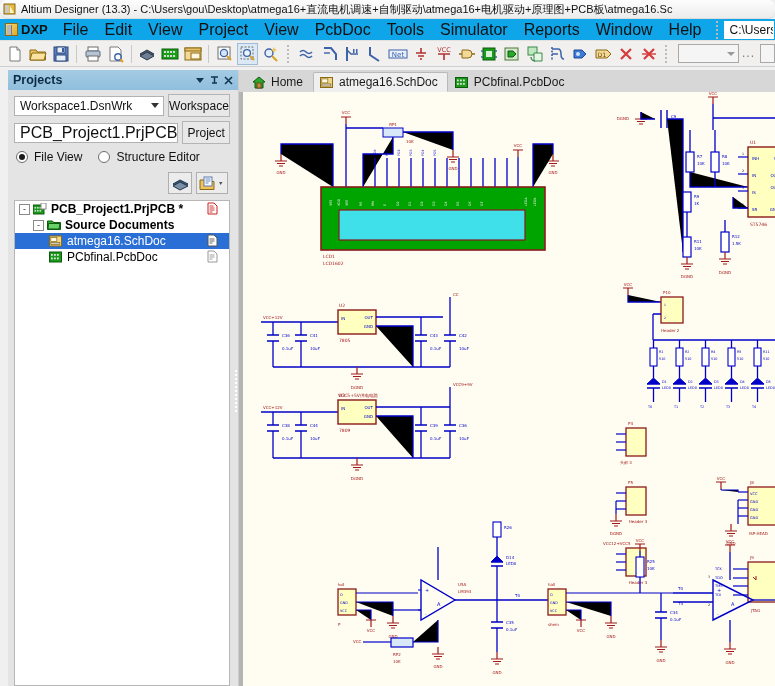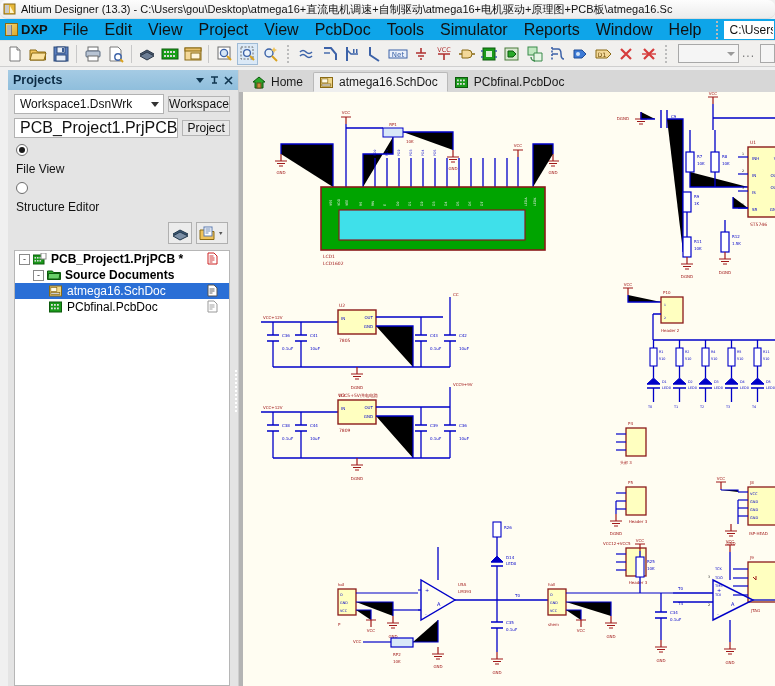--- a/index.html
+++ b/index.html
@@ -156,33 +156,33 @@
     flex: 1; height: 20px; background: #fff; border: 1px solid #b2b2b2;
     display: flex; align-items: center; padding-left: 5px;
     font-size: 12px; color: #111;
   }
   .combo .arrow {
     margin-left: auto; margin-right: 4px;
     width: 0; height: 0; border-left: 4px solid transparent;
     border-right: 4px solid transparent; border-top: 5px solid #333;
   }
   .sidebtn {
-    width: 62px; height: 16px;
+    width: 62px; height: 23px;
     background: #e8e8e8; border: 1px solid #b4b4b4;
     display: flex; align-items: center; justify-content: center;
     font-size: 12px; color: #111;
   }
   .plain-field {
     flex: 1; height: 20px; background: #fff; border: 1px solid #b2b2b2;
     display: flex; align-items: center; padding-left: 5px;
     font-size: 16px; color: #111;
   }
   .radio-row {
-    display: flex; align-items: flex-start; gap: 6px;
-    padding: 6px 0 0 8px; font-size: 12px; color: #111; flex-direction: column;
+    display: flex; align-items: center; gap: 6px;
+    padding: 6px 0 0 8px; font-size: 12px; color: #111;
   }
   .radio {
     width: 12px; height: 12px; border-radius: 50%;
     border: 1px solid #6d6d6d; background: #fff;
     display: inline-flex; align-items: center; justify-content: center;
     flex: 0 0 auto;
   }
   .radio.on::after {
     content: ""; width: 6px; height: 6px; border-radius: 50%; background: #1a1a1a;
   }

